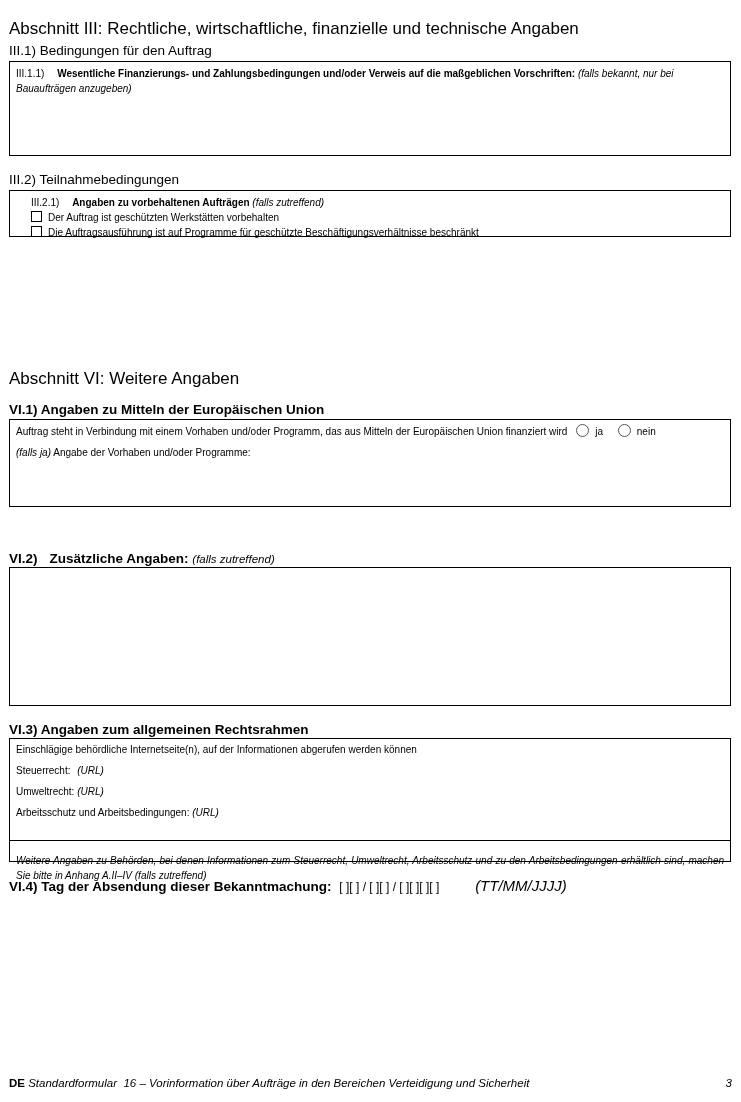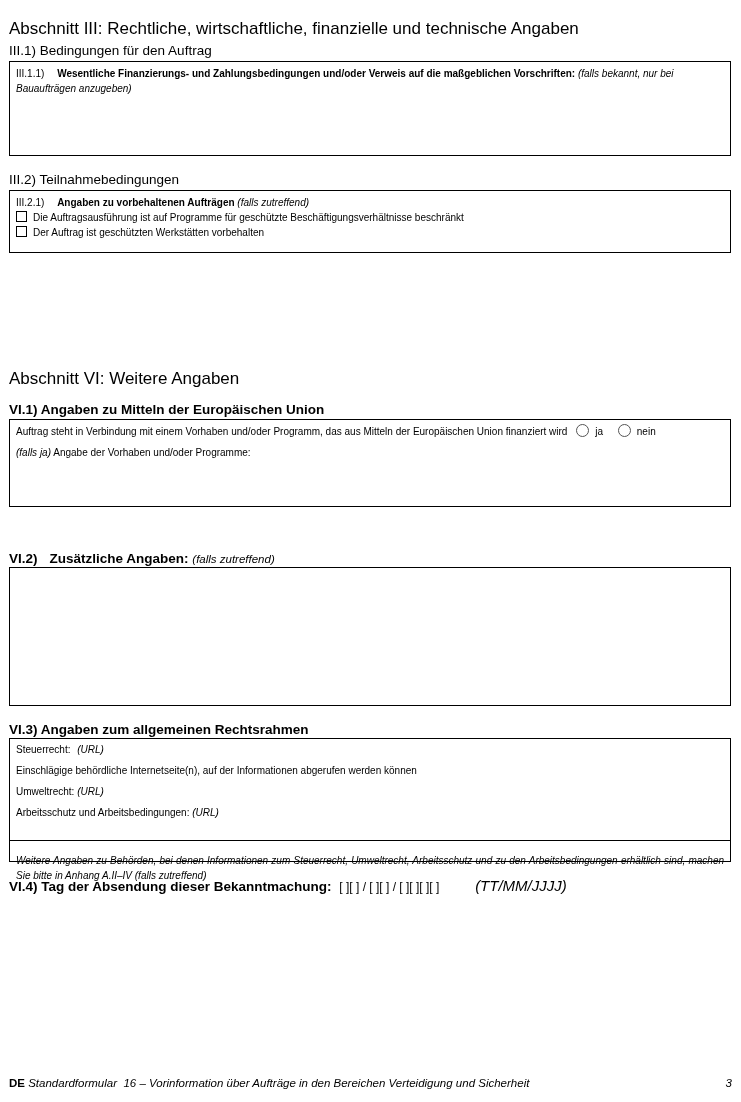--- a/index.html
+++ b/index.html
@@ -24,31 +24,31 @@
 <div class="abs h2" style="left:9px; top:43px;">III.1) Bedingungen für den Auftrag</div>
 <div class="box" style="top:61px; height:95px; padding:4px 6px;">
   <div class="t">
     <span class="num">III.1.1)</span>
     <span class="b">Wesentliche Finanzierungs- und Zahlungsbedingungen und/oder Verweis auf die maßgeblichen Vorschriften:</span>
     <span class="i">(falls bekannt, nur bei Bauaufträgen anzugeben)</span>
   </div>
 </div>
 
 <div class="abs h2" style="left:9px; top:172px;">III.2) Teilnahmebedingungen</div>
-<div class="box" style="top:190px; height:63px; padding:4px 6px;">
+<div class="box" style="top:190px; height:47px; padding:4px 21px;">
   <div class="t">
     <span class="num">III.2.1)</span>
     <span class="b">Angaben zu vorbehaltenen Aufträgen</span>
     <span class="i">(falls zutreffend)</span>
   </div>
   <div class="t">
-    <span class="cb"></span><span>Die Auftragsausführung ist auf Programme für geschützte Beschäftigungsverhältnisse beschränkt</span>
+    <span class="cb"></span><span>Der Auftrag ist geschützten Werkstätten vorbehalten</span>
   </div>
   <div class="t">
-    <span class="cb"></span><span>Der Auftrag ist geschützten Werkstätten vorbehalten</span>
+    <span class="cb"></span><span>Die Auftragsausführung ist auf Programme für geschützte Beschäftigungsverhältnisse beschränkt</span>
   </div>
 </div>
 
 <div class="abs h1" style="left:9px; top:369px;">Abschnitt VI: Weitere Angaben</div>
 
 <div class="abs h2 b" style="left:9px; top:402px;">VI.1) Angaben zu Mitteln der Europäischen Union</div>
 <div class="box" style="top:419px; height:88px; padding:4px 6px;">
   <div class="t" style="text-align:justify;">
     <span>Auftrag steht in Verbindung mit einem Vorhaben und/oder Programm, das aus Mitteln der Europäischen Union finanziert wird</span>
     <span class="rb"></span><span>ja</span>
@@ -62,25 +62,25 @@
 
 <div class="abs h2" style="left:9px; top:551px;">
   <span class="b" style="margin-right:12px;">VI.2)</span><span class="b">Zusätzliche Angaben:</span>
   <span class="i" style="font-size:11.5px;">(falls zutreffend)</span>
 </div>
 <div class="box" style="top:567px; height:139px;"></div>
 
 <div class="abs h2 b" style="left:9px; top:722px;">VI.3) Angaben zum allgemeinen Rechtsrahmen</div>
 <div class="box" style="top:738px; height:124px;">
   <div style="padding:3px 6px 0 6px;">
+    <div class="t" style="margin-bottom:6px;">Einschlägige behördliche Internetseite(n), auf der Informationen abgerufen werden können</div>
     <div class="t" style="margin-bottom:6px;">
       <span>Steuerrecht:</span>
       <span class="i" style="margin-left:4px;">(URL)</span>
     </div>
-    <div class="t" style="margin-bottom:6px;">Einschlägige behördliche Internetseite(n), auf der Informationen abgerufen werden können</div>
     <div class="t" style="margin-bottom:6px;">
       <span>Umweltrecht:</span>
       <span class="i">(URL)</span>
     </div>
     <div class="t" style="margin-bottom:20px;">
       <span>Arbeitsschutz und Arbeitsbedingungen:</span>
       <span class="i">(URL)</span>
     </div>
   </div>
   <div class="t i" style="border-top:1px solid #000; padding:12px 6px; text-align:justify;">Weitere Angaben zu Behörden, bei denen Informationen zum Steuerrecht, Umweltrecht, Arbeitsschutz und zu den Arbeitsbedingungen erhältlich sind, machen Sie bitte in Anhang A.II–IV (falls zutreffend)</div>

